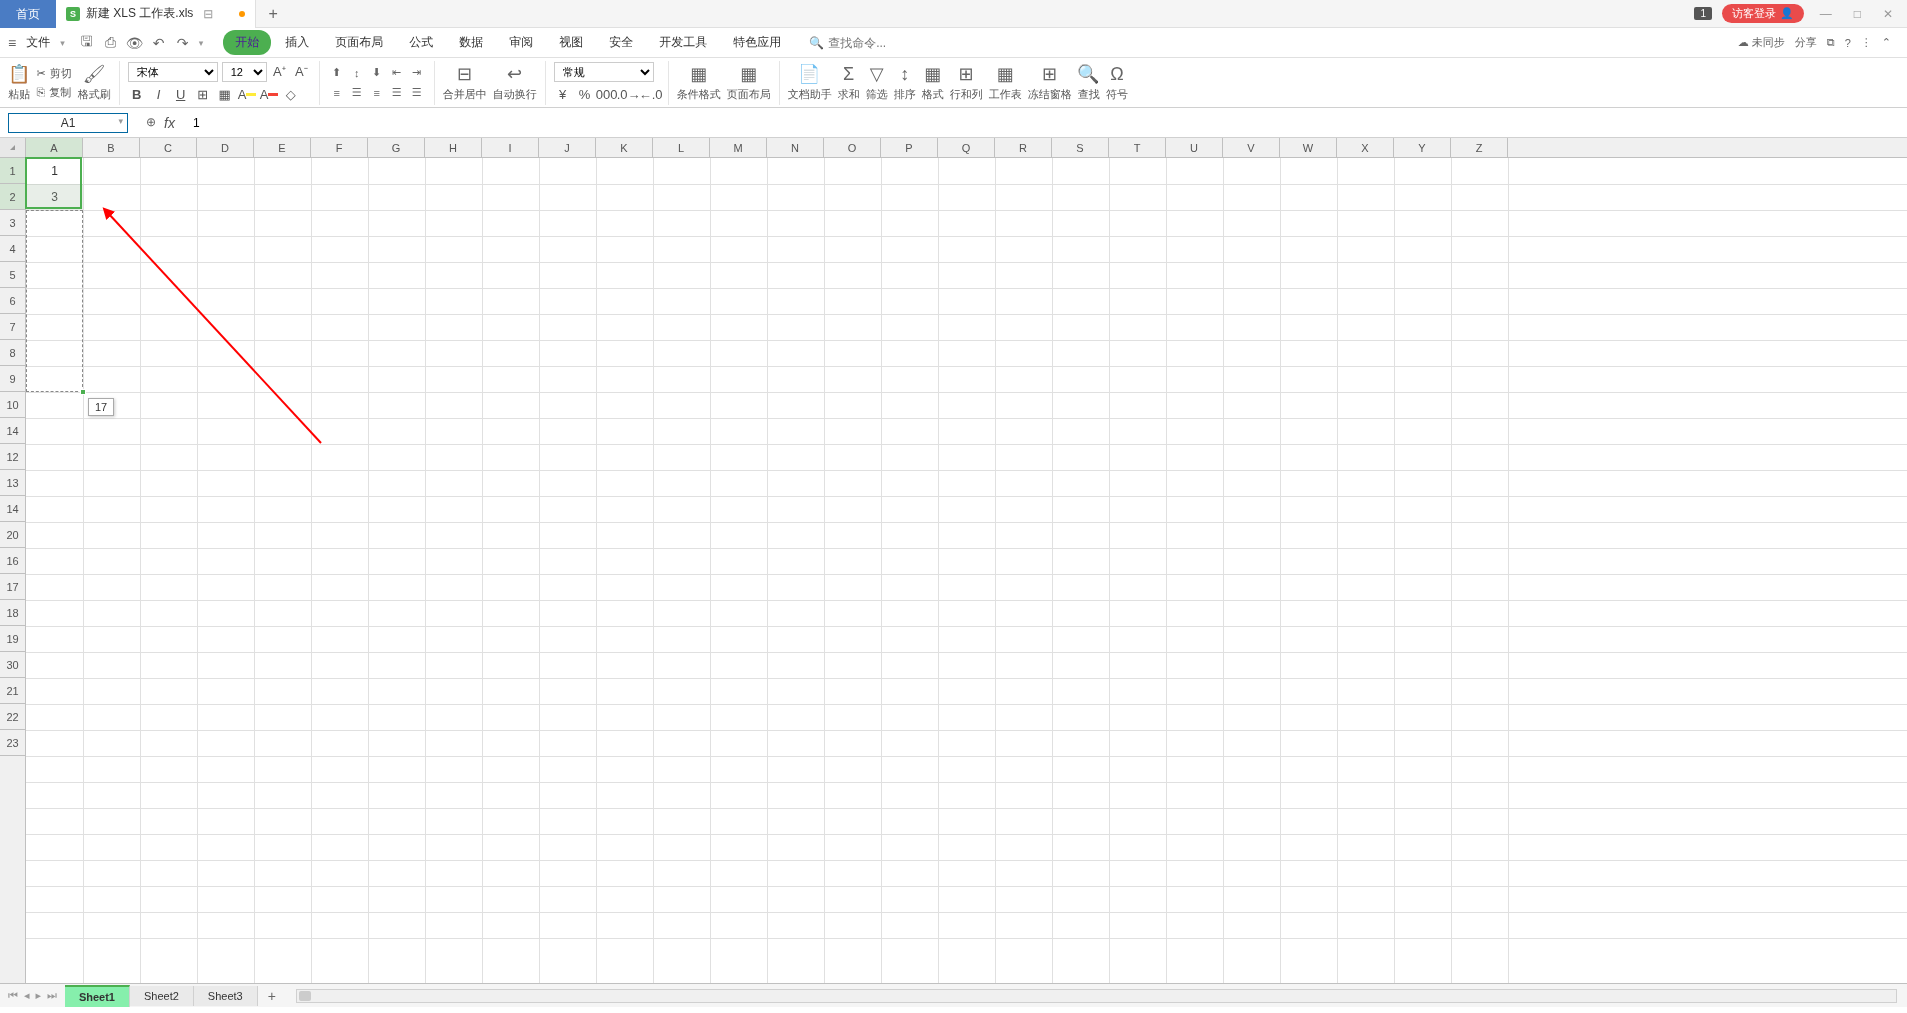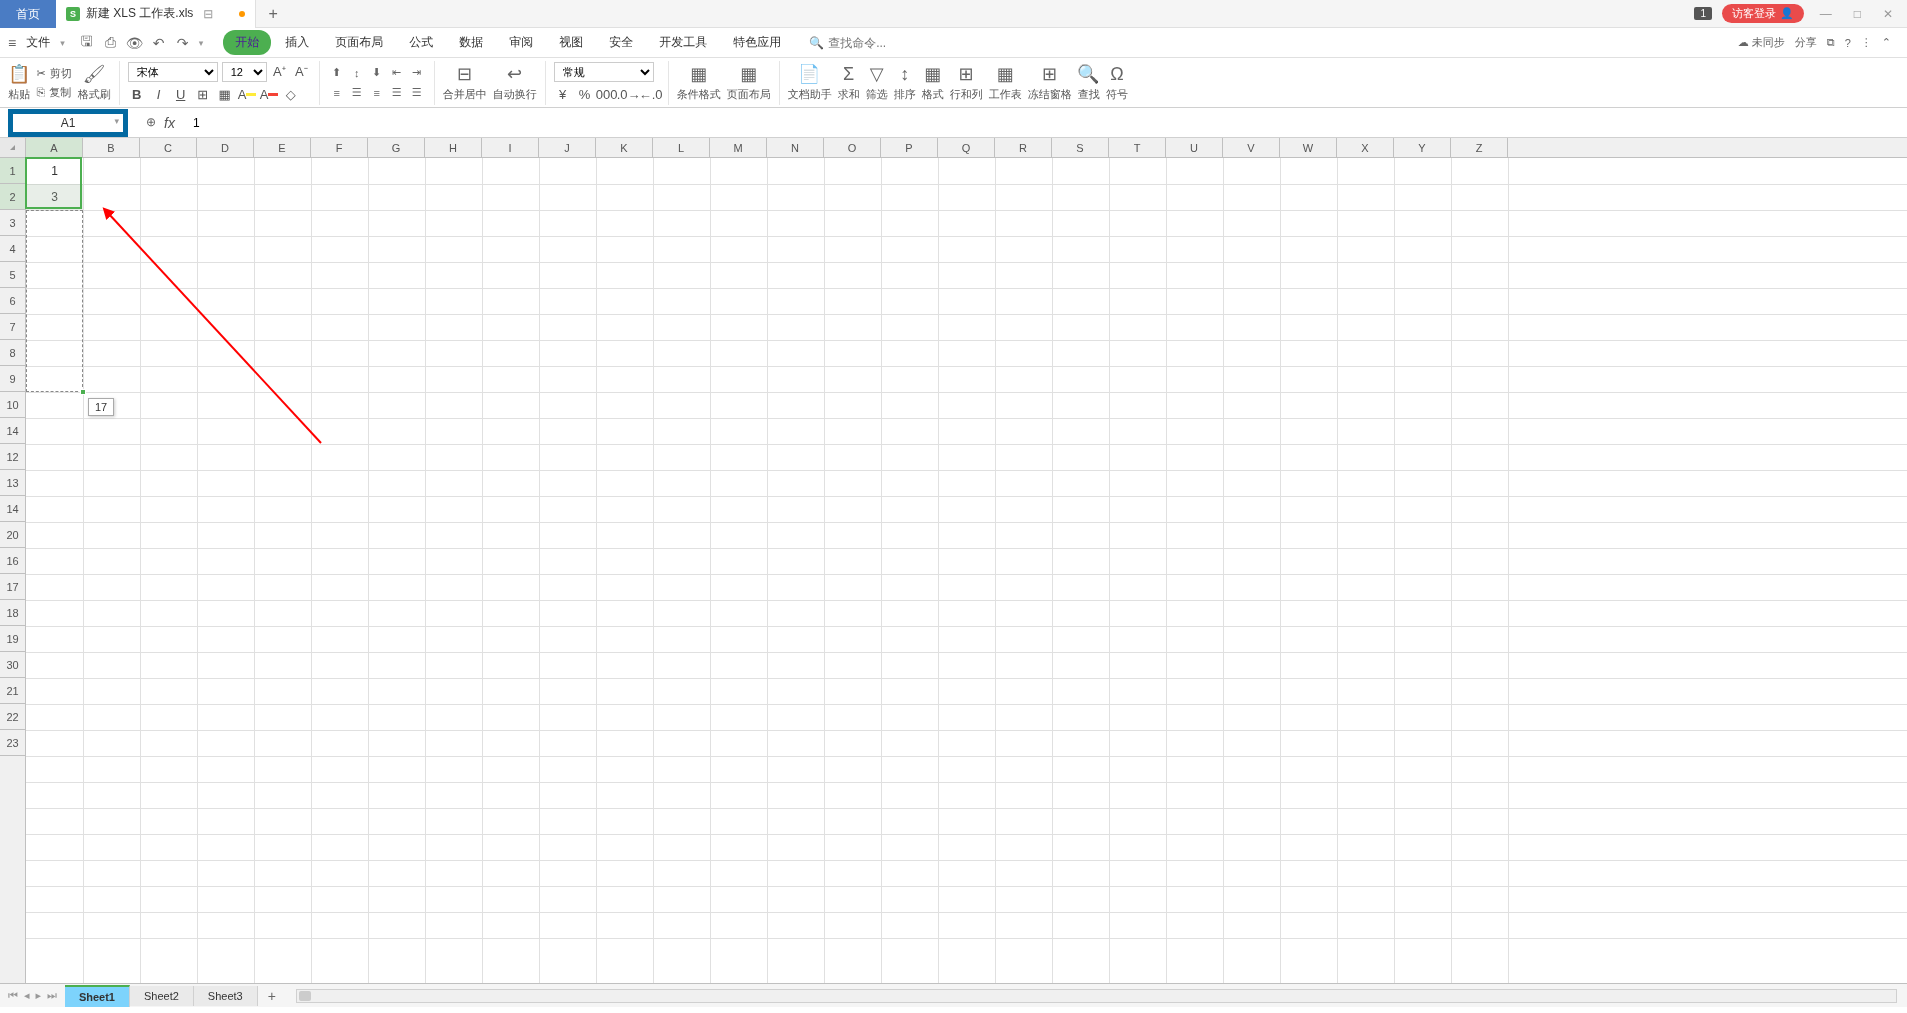--- a/index.html
+++ b/index.html
@@ -49,21 +49,21 @@
 .fmt-btn { width: 18px; height: 18px; display: flex; align-items: center; justify-content: center; cursor: pointer; color: #555; font-size: 13px; }
 .fmt-btn.bold { font-weight: bold; }
 .fmt-btn.italic { font-style: italic; }
 .fmt-btn.underline { text-decoration: underline; }
 .align-grid { display: grid; grid-template-columns: repeat(5, 18px); gap: 2px; }
 .align-btn { width: 18px; height: 18px; cursor: pointer; display: flex; align-items: center; justify-content: center; color: #666; font-size: 11px; }
 .color-swatch { width: 14px; height: 3px; display: inline-block; }
 
 
 .formulabar { height: 30px; display: flex; align-items: center; border-bottom: 1px solid #d0d0d0; }
-.namebox { width: 120px; border: 5px solid #0369a1; margin: 0 8px; padding: 2px 6px; font-size: 12px; text-align: center; background: #fff; position: relative; }
+.namebox { width: 120px; border: 1px solid #0369a1; margin: 0 8px; padding: 2px 6px; font-size: 12px; text-align: center; background: #fff; position: relative; }
 .namebox::after { content: "▾"; position: absolute; right: 4px; color: #999; font-size: 9px; }
 .fx-icons { display: flex; gap: 8px; padding: 0 10px; color: #666; }
 .fx-label { font-style: italic; font-size: 14px; color: #555; }
 .formula-input { flex: 1; border: none; outline: none; padding: 2px 8px; font-size: 12px; }
 
 
 .grid-area { position: relative; height: calc(100vh - 168px); overflow: hidden; }
 .col-headers { display: flex; height: 20px; background: #f0f0f0; border-bottom: 1px solid #c0c0c0; }
 .corner { width: 26px; border-right: 1px solid #c0c0c0; background: #e8e8e8; display: flex; align-items: center; justify-content: center; }
 .corner::after { content: ""; width: 0; height: 0; border-left: 5px solid transparent; border-bottom: 5px solid #999; position: absolute; }
@@ -83,21 +83,21 @@
 .fill-handle { position: absolute; width: 6px; height: 6px; background: #4caf50; border: 1px solid #fff; }
 .drag-outline { position: absolute; border: 1px dashed #888; pointer-events: none; }
 .tooltip { position: absolute; background: #fff; border: 1px solid #aaa; padding: 2px 6px; font-size: 11px; box-shadow: 1px 1px 3px rgba(0,0,0,0.2); }
 .arrow-annotation { position: absolute; pointer-events: none; }
 
 
 .sheet-bar { height: 24px; display: flex; align-items: center; border-top: 1px solid #c0c0c0; background: #f5f5f5; font-size: 11px; }
 .sheet-nav { display: flex; gap: 2px; padding: 0 6px; color: #999; }
 .sheet-nav span { cursor: pointer; padding: 0 2px; }
 .sheet-tab { padding: 4px 14px; border-right: 1px solid #d0d0d0; cursor: pointer; background: #eaeaea; }
-.sheet-tab.active { background: #7dd3fc; border-top: 2px solid #4caf50; font-weight: bold; }
+.sheet-tab.active { background: #86efac; border-top: 2px solid #4caf50; font-weight: bold; }
 .sheet-add { padding: 0 10px; color: #666; cursor: pointer; font-size: 14px; }
 .hscroll { flex: 1; margin: 0 10px; height: 14px; background: #f0f0f0; border: 1px solid #d0d0d0; position: relative; }
 .hscroll-thumb { position: absolute; left: 2px; top: 1px; width: 12px; height: 10px; background: #ccc; border-radius: 2px; }
 </style>
 </head>
 <body>
 
 <div class="titlebar">
   <div class="tab-home">首页</div>
   <div class="doc-tab">

